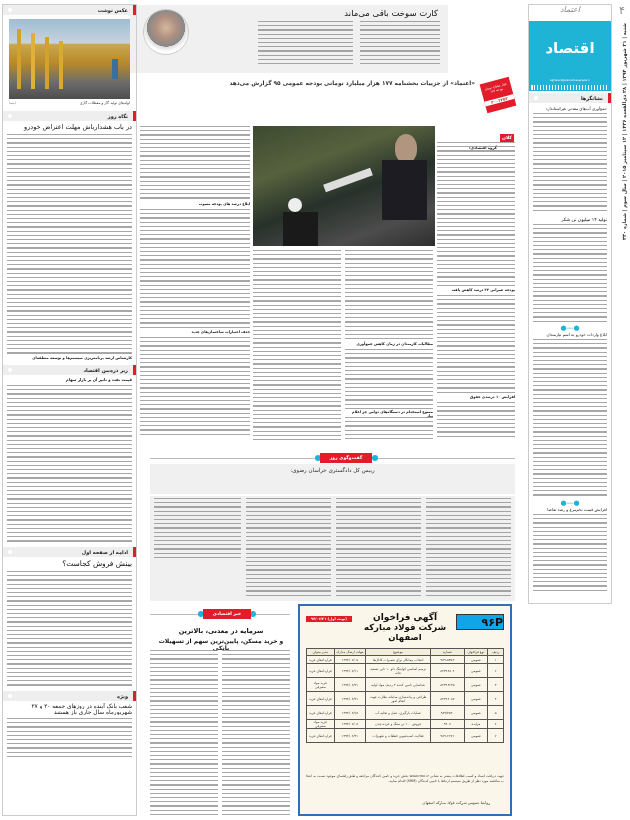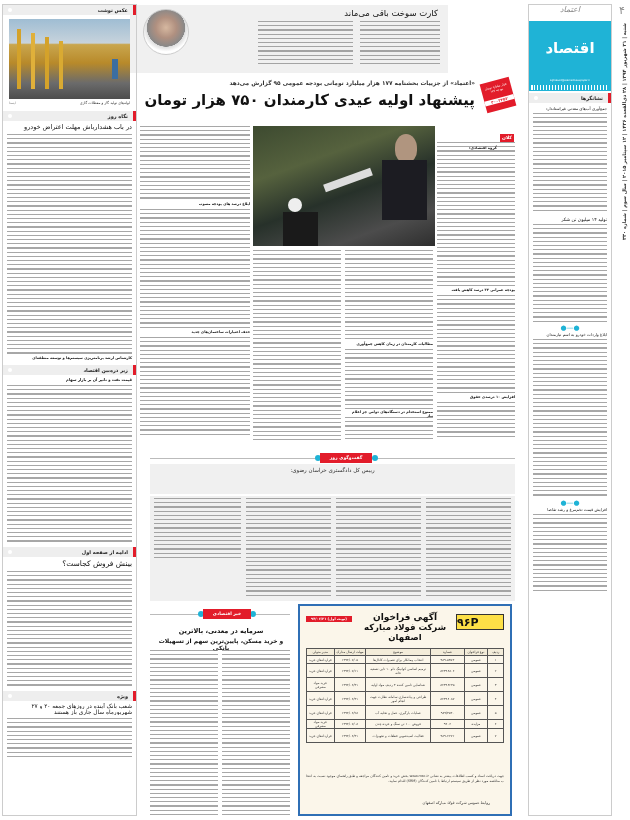--- a/index.html
+++ b/index.html
@@ -18,21 +18,21 @@
 .divider{height:1px;background:#bbb}
 </style>
 </head>
 <body>
 
 <div class="abs" style="right:2px;top:4px;width:12px;height:810px">
   <div style="font-size:11px;color:#888;text-align:center">۴</div>
   <div class="vert" style="margin-top:6px;margin-right:1px;font-weight:bold;height:300px">شنبه | ۲۱ شهریور ۱۳۹۴ | ۲۸ ذی‌القعده ۱۴۳۶ | ۱۲ سپتامبر ۲۰۱۵ | سال سوم | شماره ۳۳۰</div>
 </div>
 
-<div class="abs" style="right:18px;top:4px;width:84px;height:812px;border:0.6px solid #ccc">
+<div class="abs" style="right:18px;top:4px;width:84px;height:600px;border:0.6px solid #ccc">
   <div style="height:16px;text-align:center;font-size:8px;color:#888;font-style:italic">اعتماد</div>
   <div style="height:58px;background:#1fb3d6;color:#fff;font-size:15px;font-weight:bold;text-align:center;line-height:54px">
     <span>اقتصاد</span>
   </div>
   <div style="height:12px;background:#1fb3d6;position:relative">
     <div style="font-size:2.5px;color:#fff;text-align:center;direction:ltr;line-height:4px">eghtesad@etemadnewspaper.ir</div>
     <div style="position:absolute;bottom:1px;left:2px;right:2px;height:5px;background:repeating-linear-gradient(to right,#fff 0,#fff 1.5px,transparent 1.5px,transparent 3px)"></div>
   </div>
   <div class="sec-head" style="position:relative;margin-top:2px">
     <span>نشانگرها</span>
@@ -54,21 +54,20 @@
 
 <div class="abs" style="left:130px;top:5px;width:318px;height:68px;background:#f0f0f0">
   <div class="hd" style="position:absolute;right:10px;top:3px;font-size:8.5px">کارت سوخت باقی می‌ماند</div>
   <div class="txt lines" style="position:absolute;right:8px;top:16px;width:80px;height:46px"></div>
   <div class="txt lines" style="position:absolute;right:95px;top:16px;width:95px;height:46px"></div>
   <div style="position:absolute;left:13px;top:4px;width:46px;height:46px;border-radius:50%;background:radial-gradient(circle at 50% 40%,#d6b8a0 0,#b09080 30%,#888 55%,#ddd 56%,#fff 70%);border:1px solid #ccc"></div>
 </div>
 
 <div class="abs" style="left:130px;top:76px;width:385px;height:55px">
   <div style="position:absolute;right:40px;top:4px;font-size:5.8px;font-weight:bold;color:#333;white-space:nowrap">«اعتماد» از جزییات بخشنامه ۱۷۷ هزار میلیارد تومانی بودجه عمومی ۹۵ گزارش می‌دهد</div>
-  <div style="position:absolute;right:40px;top:15px;font-size:15px;font-weight:bold;color:#111;white-space:nowrap;letter-spacing:-0.3px">پیشنهاد اولیه عیدی کارمندان ۷۵۰ هزار تومان</div>
   <div style="position:absolute;right:2px;top:4px;width:30px;height:30px;background:#e21c2a;transform:rotate(-15deg);color:#fff;font-size:3px;text-align:center;padding-top:4px">
     <div>هزار میلیارد تومان بودجه ۱۷۷</div>
     <div style="background:#fff;color:#e21c2a;font-weight:bold;font-size:4px;margin-top:6px">۳۰۰۲۳۵۳</div>
   </div>
 </div>
 
 <div class="abs redtag" style="left:500px;top:134px;width:14px;height:8px;line-height:8px">کلان</div>
 <div class="abs" style="left:437px;top:134px;width:60px">
   <span style="font-size:3.8px;font-weight:bold;color:#111">گروه اقتصادی:</span>
 </div>
@@ -120,21 +119,21 @@
 <div class="abs" style="left:250px;top:611px;width:6px;height:6px;border-radius:50%;background:#1fb3d6"></div>
 <div class="abs redtag" style="left:203px;top:609px;width:48px;height:10px;line-height:10px">خبر اقتصادی</div>
 <div class="abs" style="left:150px;top:627px;width:142px;text-align:center">
   <div style="font-size:6.5px;font-weight:bold;color:#111">سرمایه در معدنی، بالاترین</div>
   <div style="font-size:6px;font-weight:bold;color:#111;margin-top:2px">و خرید مسکن، پایین‌ترین سهم از تسهیلات بانکی</div>
 </div>
 <div class="abs txt lines" style="left:222px;top:650px;width:68px;height:165px"></div>
 <div class="abs txt lines" style="left:150px;top:650px;width:68px;height:165px"></div>
 
 <div class="abs" style="left:298px;top:604px;width:214px;height:212px;border:2px solid #2f6fb5;background:#fbf6ea;padding:4px">
-  <div style="position:absolute;right:6px;top:8px;width:48px;height:16px;border:1px solid #333;background:#fde047;font-size:11px;font-weight:bold;text-align:left;line-height:15px;color:#111;direction:ltr">
+  <div style="position:absolute;right:6px;top:8px;width:48px;height:16px;border:1px solid #333;background:#0ea5e9;font-size:11px;font-weight:bold;text-align:right;line-height:15px;color:#111;direction:ltr">
     <span>۹۶P</span>
   </div>
   <div style="position:absolute;right:60px;left:60px;top:6px;text-align:center">
     <div style="font-size:9px;font-weight:bold;color:#111">آگهی فراخوان</div>
     <div style="font-size:8.5px;font-weight:bold;color:#111">شرکت فولاد مبارکه اصفهان</div>
   </div>
   <div class="redtag" style="position:absolute;left:6px;top:10px;width:46px;height:6px;line-height:6px;font-size:3.5px">(نوبت اول) ۹۴/۰۶/۲۱</div>
   <div style="position:absolute;top:42px;left:6px;right:6px">
     <table>
       <thead>

